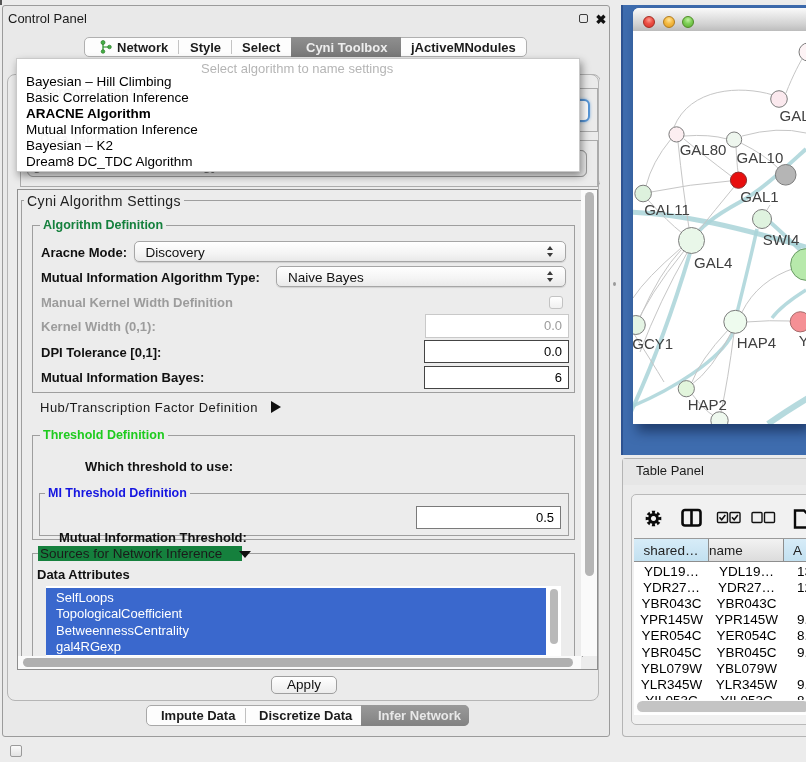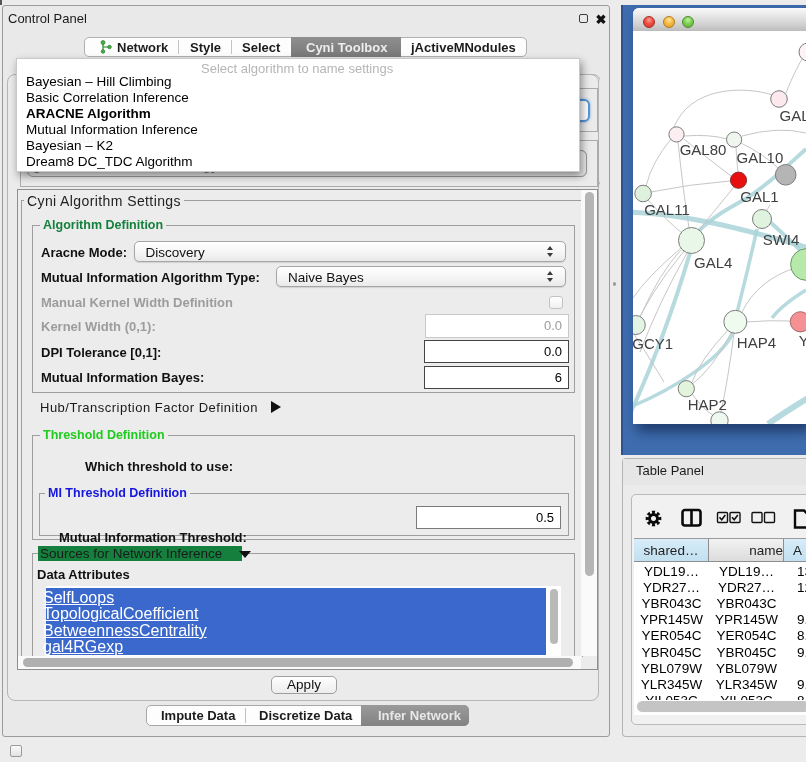--- a/index.html
+++ b/index.html
@@ -128,21 +128,21 @@
  </g>
  <path d="M 155 5.5 h 9 l 4.5 4.5 v 12.5 h -13.5 z" fill="none" stroke="#0a0a0a" stroke-width="2.4"></path>
 </svg>
 
 <div class="ab" style="left:634px;top:537.5px;width:172px;height:176.5px;background:#fff;border-top:1px solid #9a9a9a;"></div>
 
 <div class="ab" style="left:634px;top:538.5px;width:75px;height:23px;background:linear-gradient(#d7ecf8,#c2e0f0);border-right:1px solid #8e8e8e;border-bottom:1px solid #8e8e8e;box-sizing:border-box;"></div>
 <div class="ab" style="left:709px;top:538.5px;width:75px;height:23px;background:linear-gradient(#f2f2f2,#dcdcdc);border-right:1px solid #8e8e8e;border-bottom:1px solid #8e8e8e;box-sizing:border-box;"></div>
 <div class="ab" style="left:784px;top:538.5px;width:22px;height:23px;background:linear-gradient(#d7ecf8,#c2e0f0);border-bottom:1px solid #8e8e8e;box-sizing:border-box;"></div>
 <div class="ab" style="left:634px;top:543px;width:74px;text-align:center;font-size:13.5px;color:#222;">shared…</div>
-<div class="ab" style="left:709px;top:543px;width:74px;text-align:right;font-size:13.5px;color:#222;">name</div>
+<div class="ab" style="left:709px;top:543px;width:74px;text-align:left;font-size:13.5px;color:#222;">name</div>
 <div class="ab" style="left:793px;top:543px;font-size:13.5px;color:#222;">A</div>
 
 <div class="ab" id="trows" style="left:634px;top:564px;width:172px;font-size:13.5px;color:#000;">
 <div style="position:absolute;left:0;top:0px;width:75px;text-align:center;">YDL19…</div>
       <div style="position:absolute;left:75px;top:0px;width:75px;text-align:center;">YDL19…</div>
       <div style="position:absolute;left:163px;top:0px;">13</div>
 <div style="position:absolute;left:0;top:16.1px;width:75px;text-align:center;">YDR27…</div>
       <div style="position:absolute;left:75px;top:16.1px;width:75px;text-align:center;">YDR27…</div>
       <div style="position:absolute;left:163px;top:16.1px;">12</div>
 <div style="position:absolute;left:0;top:32.2px;width:75px;text-align:center;">YBR043C</div>
@@ -258,21 +258,21 @@
       <span>0.5</span>
     </div>
 
 <div class="ab gbox" style="left:32px;top:553px;width:541px;height:103px;border-bottom:none;"></div>
 <div class="ab" style="left:38px;top:546px;background:#15803d;padding:0 20px 0 2px;font-size:13.5px;color:#1a1a1a;white-space:nowrap;">Sources for Network Inference</div>
 <div class="ab" style="left:239px;top:550.5px;width:0;height:0;border-left:6.5px solid transparent;border-right:6.5px solid transparent;border-top:7.5px solid #111;"></div>
 <div class="ab lbl" style="left:37px;top:567px;">Data Attributes</div>
 
 <div class="ab" style="left:45.5px;top:586px;width:515px;height:70px;background:#fff;"></div>
 <div class="ab" style="left:45.5px;top:588px;width:500px;height:66.5px;background:#3a68cd;"></div>
-<div class="ab" style="left:43px;top:589.5px;font-size:16px;color:#fff;line-height:16.6px;text-decoration:underline;">SelfLoops<br>TopologicalCoefficient<br>BetweennessCentrality<br>gal4RGexp</div>
+<div class="ab" style="left:56px;top:589.5px;font-size:13px;color:#fff;line-height:16.6px;">SelfLoops<br>TopologicalCoefficient<br>BetweennessCentrality<br>gal4RGexp</div>
 <div class="ab" style="left:549.5px;top:589px;width:8.5px;height:55px;background:#b9b9b9;border-radius:4.5px;"></div>
 
 <div class="ab" style="left:581px;top:190px;width:16px;height:466px;background:#fafafa;"></div>
 <div class="ab" style="left:584.5px;top:192px;width:9px;height:384px;background:#b5b5b5;border-radius:4.5px;"></div>
 
 <div class="ab" style="left:18px;top:656px;width:563px;height:13px;background:#fafafa;"></div>
 <div class="ab" style="left:23px;top:657.5px;width:550px;height:9.5px;background:#b0b0b0;border-radius:4.5px;"></div>
 
 <div class="ab" style="left:16px;top:58px;width:564px;height:114px;background:#ffffff;border:1px solid #c9c9c9;box-shadow:2px 4px 8px rgba(0,0,0,0.42);box-sizing:border-box;"></div>
 <div class="ab" style="left:201px;top:61px;font-size:13px;color:#b5b5b5;">Select algorithm to name settings</div>

